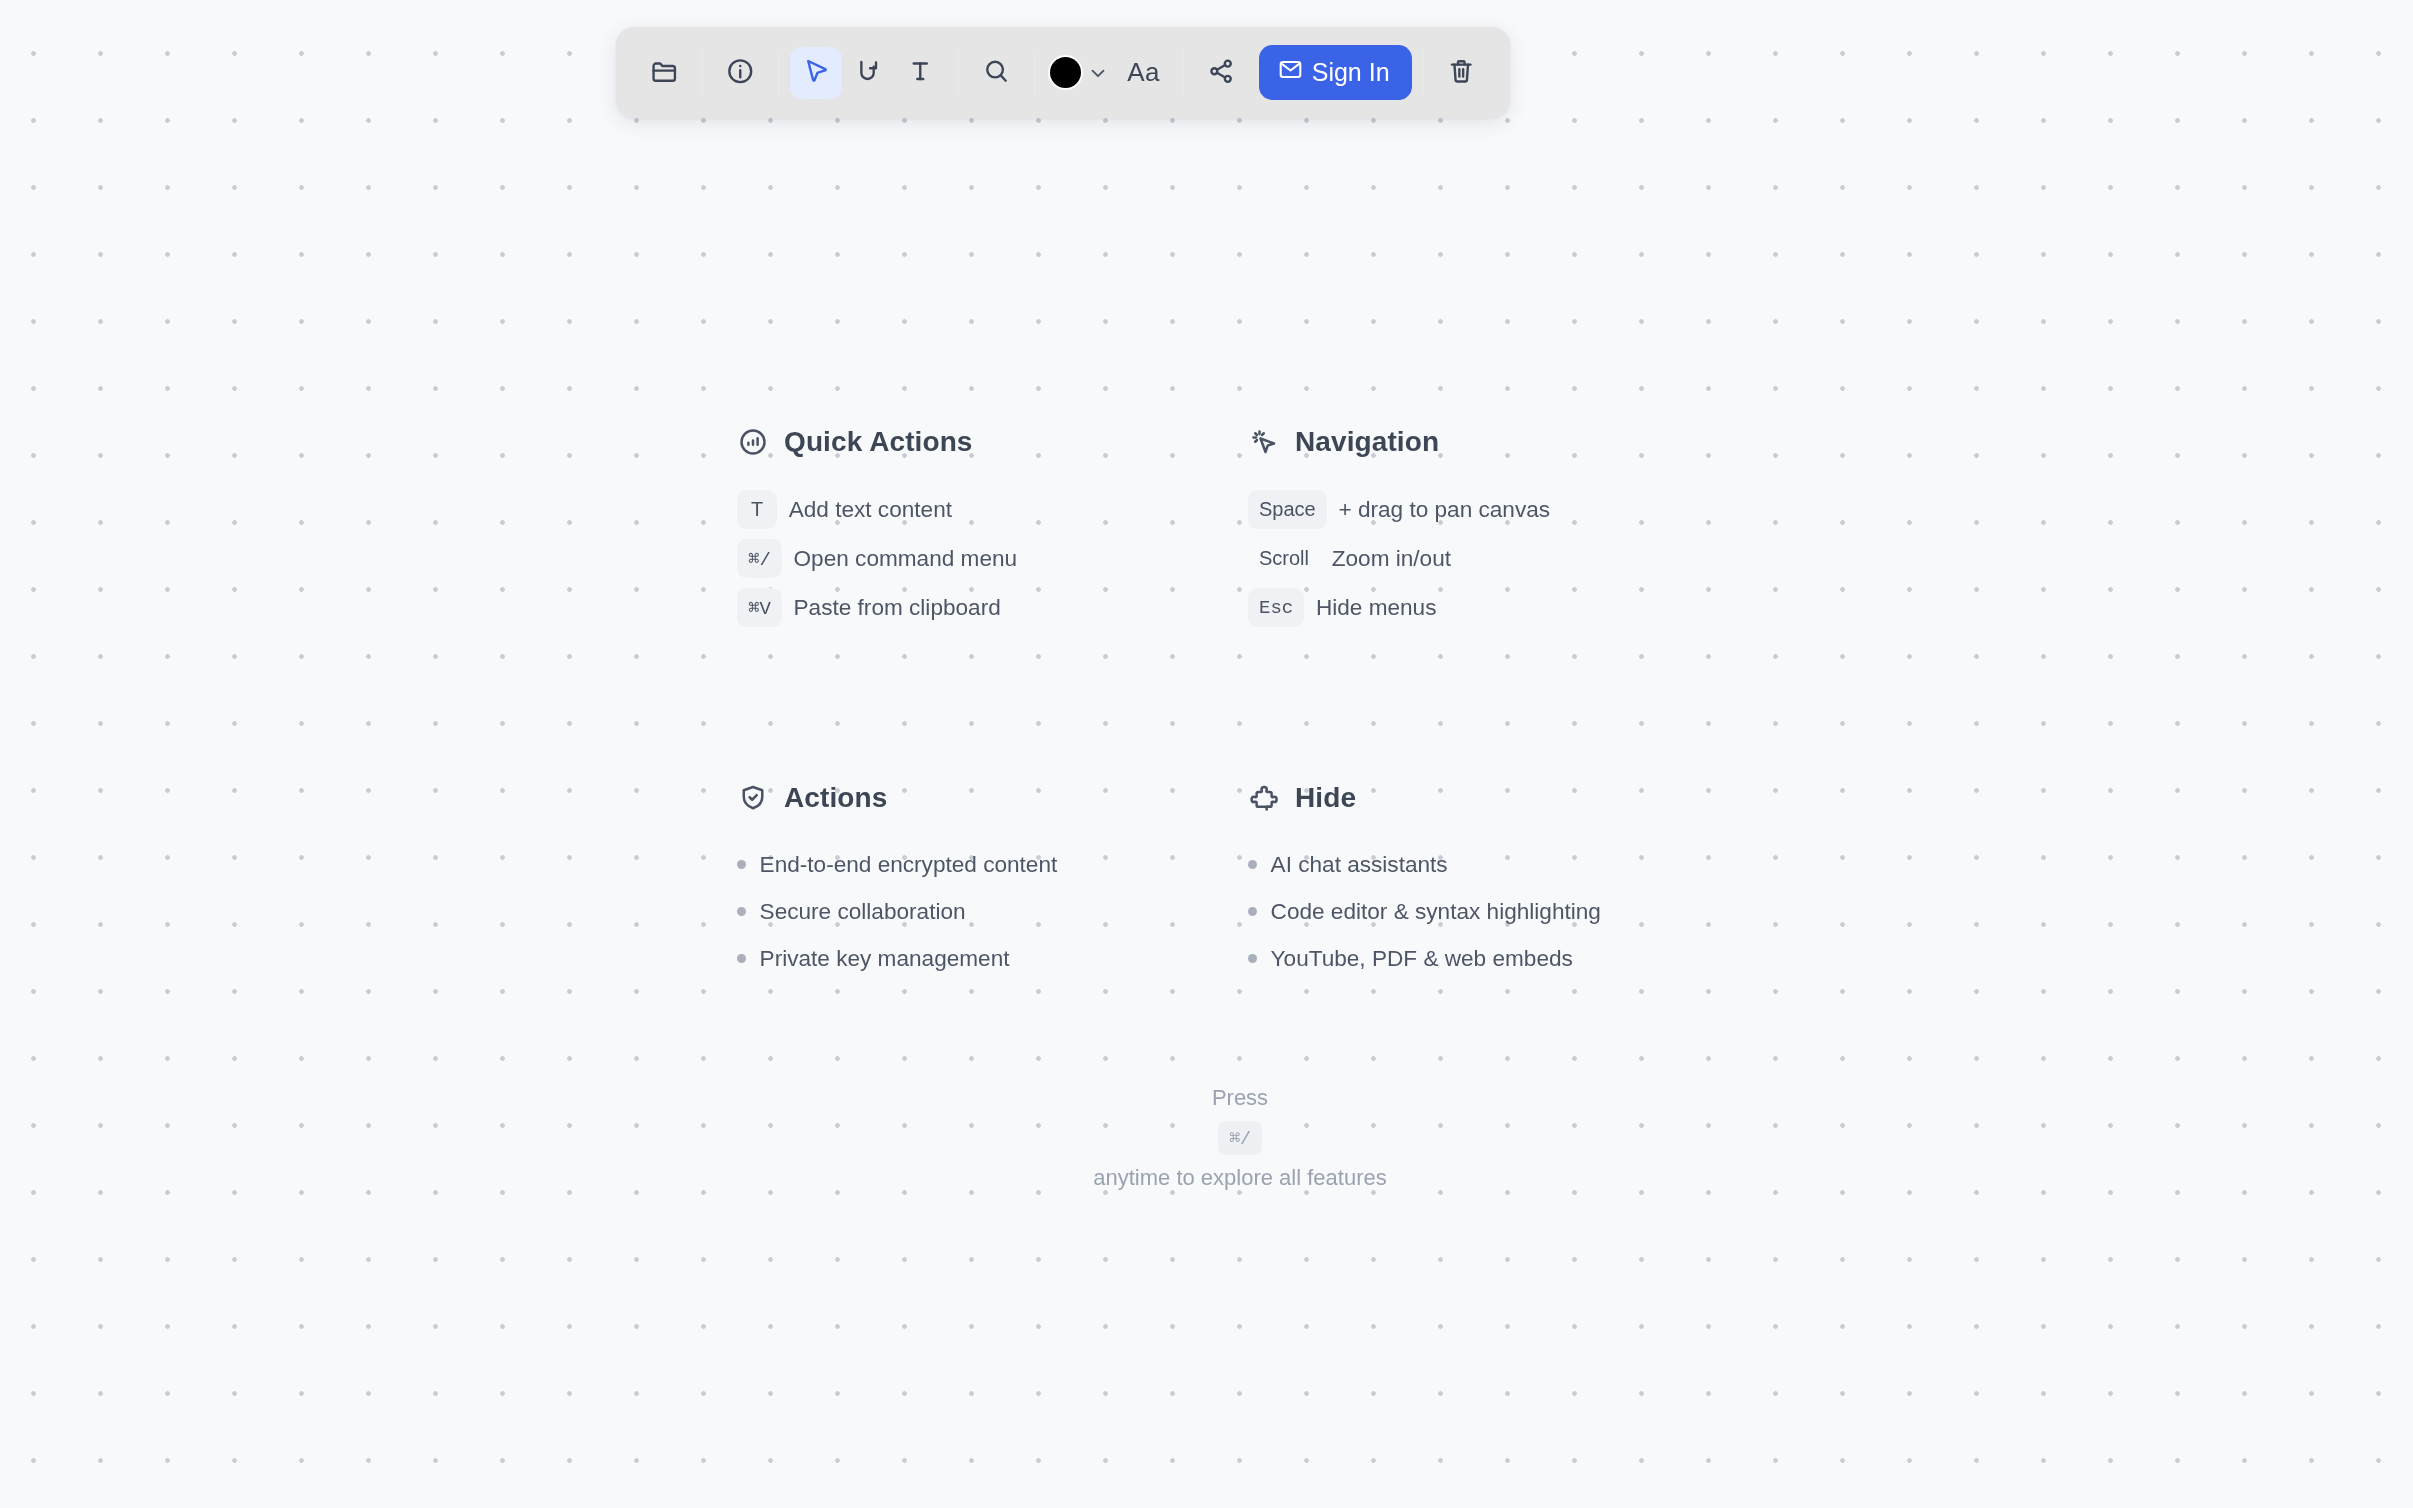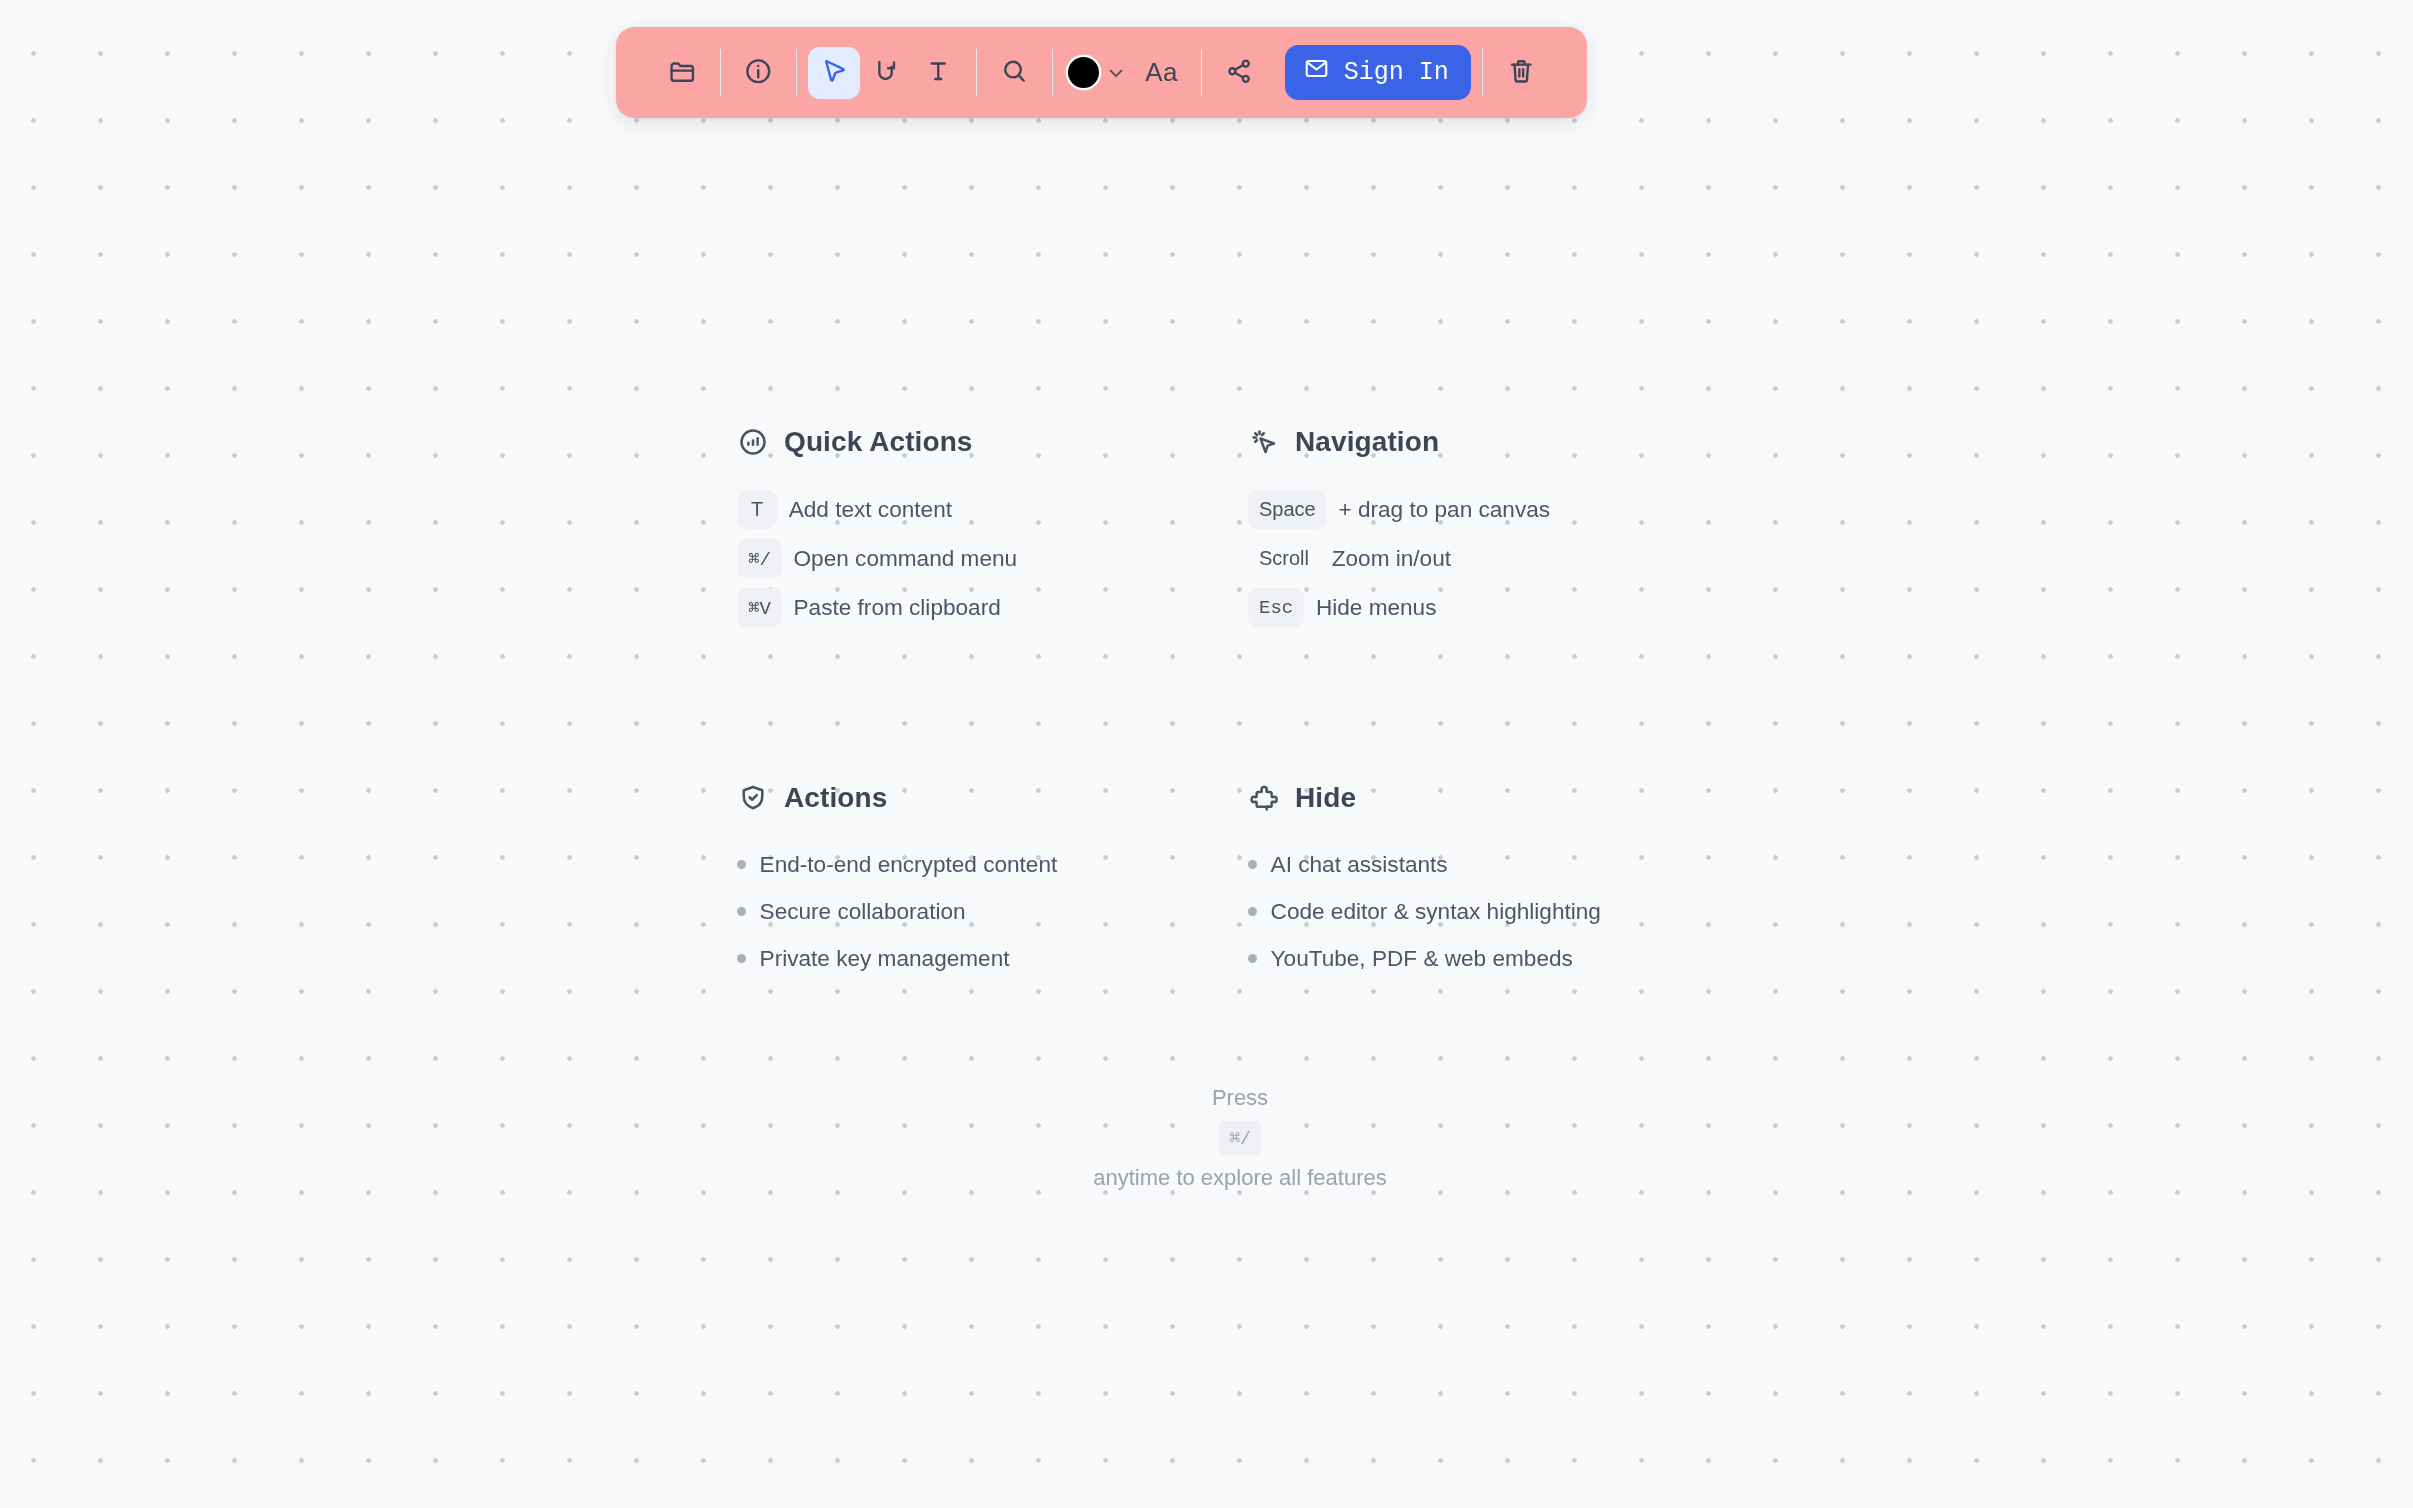--- a/index.html
+++ b/index.html
@@ -19,26 +19,26 @@
     background-position: 0px 20px;
     position: relative;
   }
 
   
   .toolbar {
     position: absolute;
     left: 616px;
     top: 27px;
     height: 91px;
-    background: #fca5a5;
+    background: #e5e5e5;
     border-radius: 18.4px;
     box-shadow: 0 5px 20px rgba(30,41,59,0.10), 0 0.8px 2.5px rgba(30,41,59,0.06);
     display: flex;
     align-items: center;
-    padding: 0 40px;
+    padding: 0 22px;
     gap: 0px;
   }
 
   .tb-btn {
     width: 52px;
     height: 52px;
     display: flex;
     align-items: center;
     justify-content: center;
     border-radius: 11.7px;
@@ -94,31 +94,31 @@
     font-size: 26px;
     color: #3c4657;
     border-radius: 11.7px;
     cursor: pointer;
     letter-spacing: 0.4px;
   }
 
   .signin-btn {
     display: flex;
     align-items: center;
-    gap: 15px;
+    gap: 9px;
     background: #3b63e8;
     color: #ffffff;
     border-radius: 13.4px;
     height: 55px;
     padding: 0 22px 0 18.4px;
     font-size: 25px;
     cursor: pointer;
     border: none;
-    font-family: Liberation Mono, monospace;
-    margin-left: 20px;
+    font-family: Liberation Sans, sans-serif;
+    margin-left: 12px;
   }
   .signin-btn svg { flex: 0 0 auto; }
 
   
   .content {
     position: absolute;
     left: 737px;
     top: 402px;
     width: 1006px;
   }

